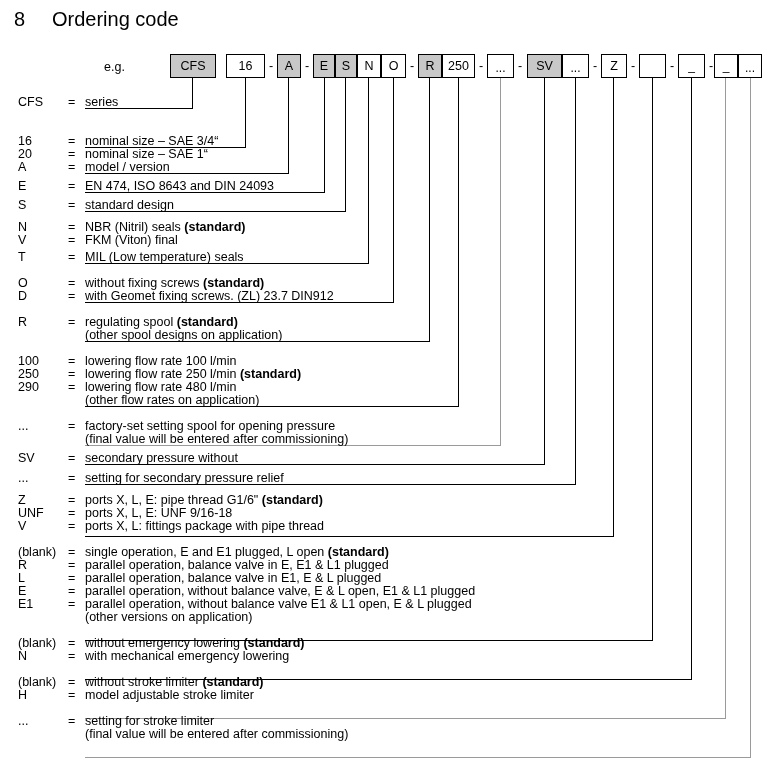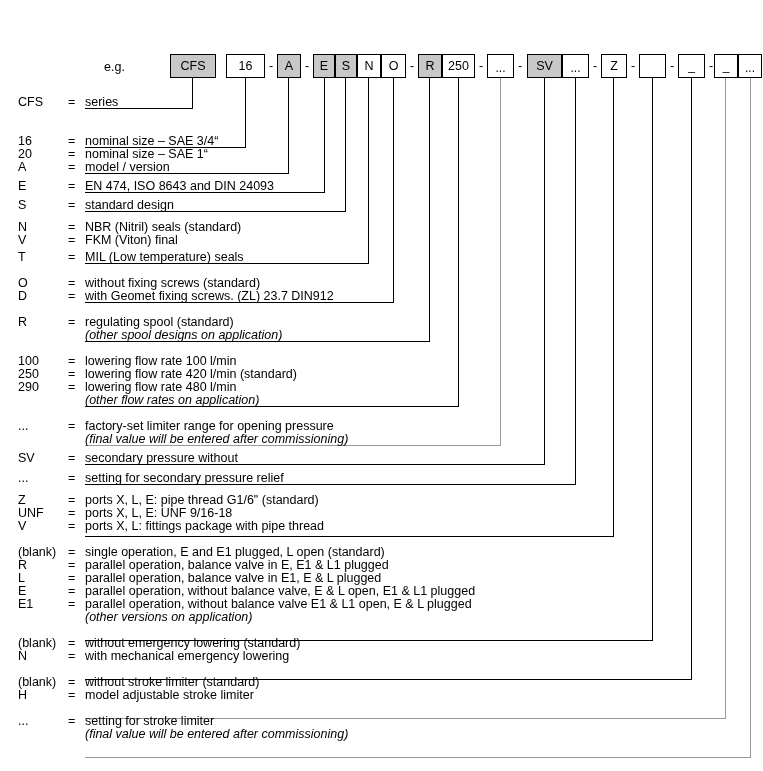--- a/index.html
+++ b/index.html
@@ -116,32 +116,34 @@
     position: absolute;
     left: 68px;
     top: 0;
   }
   .lrow .desc {
     position: absolute;
     left: 85px;
     top: 0;
   }
   .lrow .desc b {
-    font-weight: normal;
+    font-weight: bold;
   }
   .lrow.cont .desc {
     left: 85px;
-    font-style: italic;
   }
 </style>
 </head>
 <body>
 
 <div id="root">
 
+  <div class="heading">
+    <span class="num">8</span><span>Ordering code</span>
+  </div>
 
   <div class="eg-label">e.g.</div>
 
   <svg id="connectors" width="763" height="771" viewBox="0 0 763 771" xmlns="http://www.w3.org/2000/svg">
       <path d="M192 78 L192 108 L85 108" fill="none" stroke="#000000" stroke-width="1" shape-rendering="crispEdges"></path>
       <path d="M245 78 L245 147 L85 147" fill="none" stroke="#000000" stroke-width="1" shape-rendering="crispEdges"></path>
       <path d="M288 78 L288 173 L85 173" fill="none" stroke="#000000" stroke-width="1" shape-rendering="crispEdges"></path>
       <path d="M324 78 L324 192 L85 192" fill="none" stroke="#000000" stroke-width="1" shape-rendering="crispEdges"></path>
       <path d="M345 78 L345 211 L85 211" fill="none" stroke="#000000" stroke-width="1" shape-rendering="crispEdges"></path>
       <path d="M368 78 L368 263 L85 263" fill="none" stroke="#000000" stroke-width="1" shape-rendering="crispEdges"></path>
@@ -254,36 +256,36 @@
         <span class="desc">(other spool designs on application)</span>
       </div>
       <div class="lrow" style="top: 355px;">
         <span class="key">100</span>
         <span class="eq">=</span>
         <span class="desc">lowering flow rate 100 l/min</span>
       </div>
       <div class="lrow" style="top: 368px;">
         <span class="key">250</span>
         <span class="eq">=</span>
-        <span class="desc"><span>lowering flow rate 420 l/min </span><b>(standard)</b></span>
+        <span class="desc"><span>lowering flow rate 250 l/min </span><b>(standard)</b></span>
       </div>
       <div class="lrow" style="top: 381px;">
         <span class="key">290</span>
         <span class="eq">=</span>
         <span class="desc">lowering flow rate 480 l/min</span>
       </div>
       <div class="lrow cont" style="top: 394px;">
         <span class="key"></span>
         <span class="eq"></span>
         <span class="desc">(other flow rates on application)</span>
       </div>
       <div class="lrow" style="top: 420px;">
         <span class="key">...</span>
         <span class="eq">=</span>
-        <span class="desc">factory-set limiter range for opening pressure</span>
+        <span class="desc">factory-set setting spool for opening pressure</span>
       </div>
       <div class="lrow cont" style="top: 433px;">
         <span class="key"></span>
         <span class="eq"></span>
         <span class="desc">(final value will be entered after commissioning)</span>
       </div>
       <div class="lrow" style="top: 452px;">
         <span class="key">SV</span>
         <span class="eq">=</span>
         <span class="desc">secondary pressure without</span>

